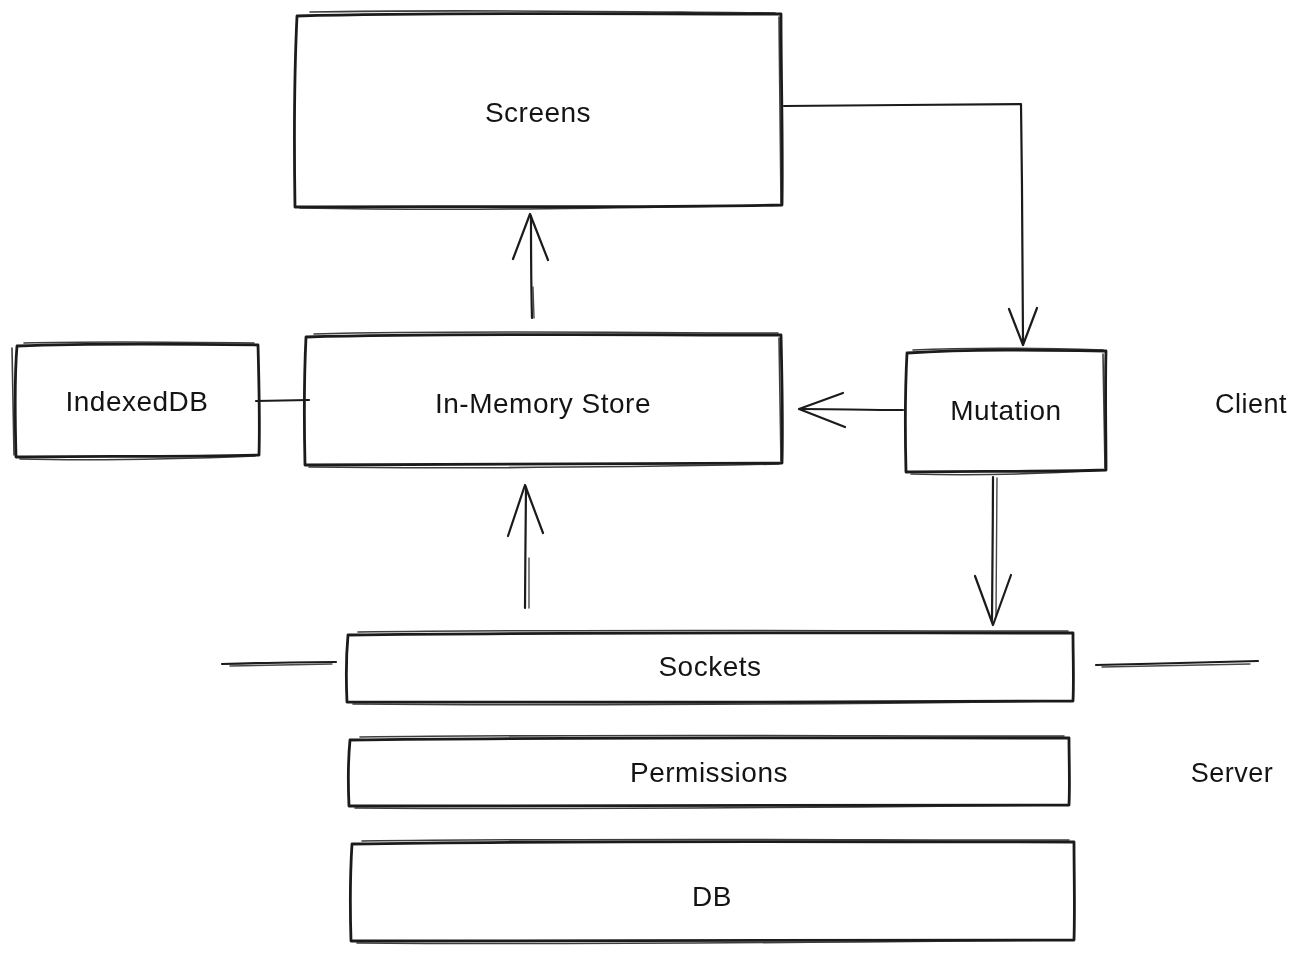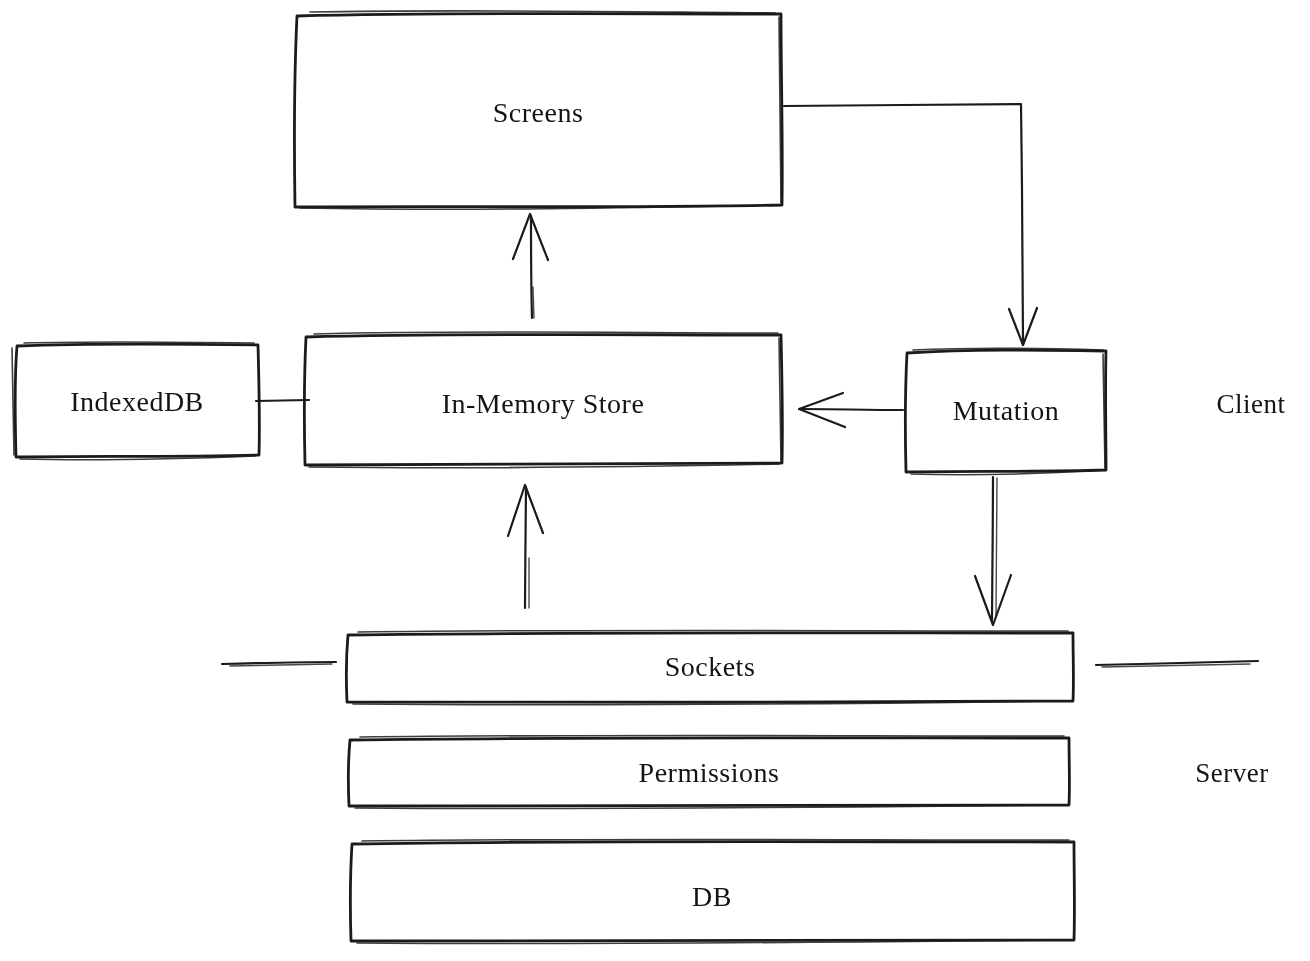--- a/index.html
+++ b/index.html
@@ -1,21 +1,21 @@
 <!DOCTYPE html>
 <html><head>
 <meta charset="utf-8">
 <style>
   html,body{margin:0;padding:0;background:#ffffff;}
   .canvas{
     position:relative;
     width:1310px;height:961px;
     background:#ffffff;
     overflow:hidden;
-    font-family:Liberation Serif, serif;
+    font-family:Liberation Sans, sans-serif;
   }
   svg{display:block;}
   .node-outline{fill:#ffffff;stroke:#1b1b1b;stroke-width:2.8;stroke-linejoin:round;stroke-linecap:round;}
   .node-accent{fill:none;stroke:#1b1b1b;stroke-width:1.6;stroke-linecap:round;opacity:.85;}
   .edge{fill:none;stroke:#1b1b1b;stroke-width:2.2;stroke-linecap:round;stroke-linejoin:round;}
   .edge-thin{fill:none;stroke:#1b1b1b;stroke-width:1.4;stroke-linecap:round;opacity:.8;}
   .node-label{fill:#141414;font-size:28px;text-anchor:middle;letter-spacing:.5px;}
   .zone-label{fill:#141414;font-size:27px;text-anchor:middle;letter-spacing:.5px;}
 </style>
 </head>

